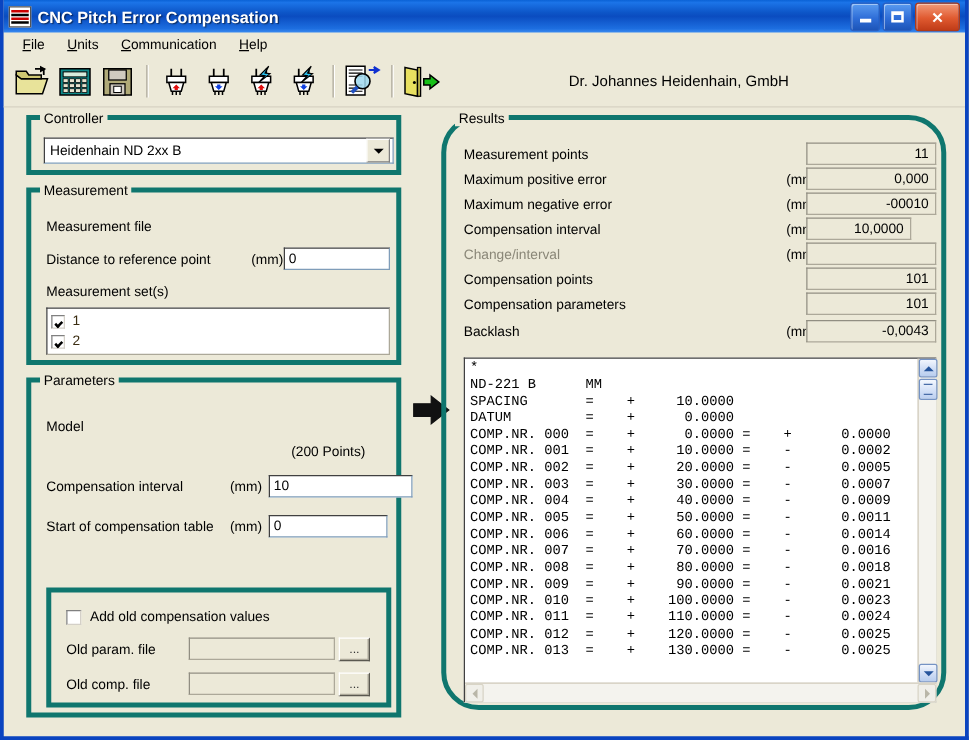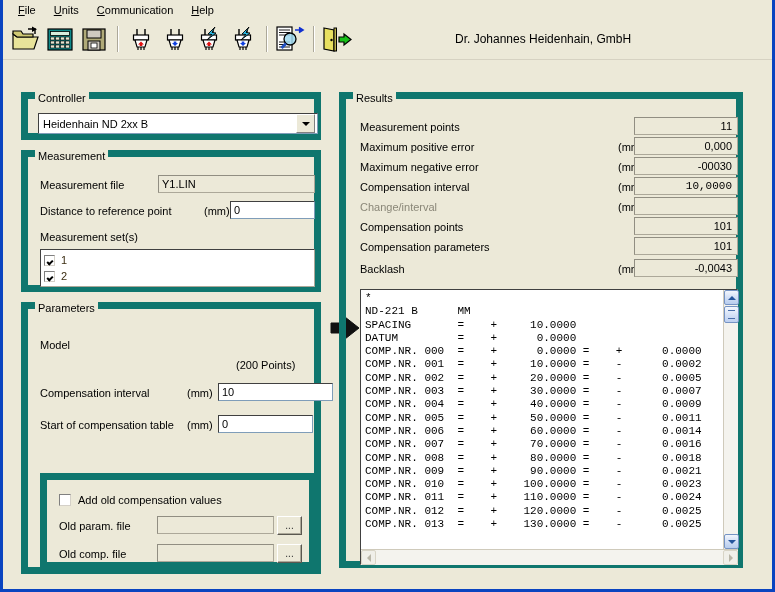--- a/index.html
+++ b/index.html
@@ -61,21 +61,21 @@
     height:40px;background:#ece9d8;display:flex;align-items:center;
     padding-left:6px;border-bottom:1px solid #d6d2c2;position:relative;
   }
   .tbtn{width:34px;height:34px;display:flex;align-items:center;justify-content:center;}
   .tsep{width:1px;height:26px;background:#aca899;margin:0 6px;box-shadow:1px 0 0 #fff;}
   .company{
     position:absolute;left:452px;top:13px;font-size:12px;white-space:nowrap;
   }
   
   .group{
-    position:absolute;border:7px solid #0f766e;box-sizing:border-box;
+    position:absolute;border:4px solid #0f766e;box-sizing:border-box;
     background:transparent;
     padding-left:27px;
   }
   .group>.legend{
     position:absolute;top:-7px;left:7px;background:#ece9d8;padding:0 3px;
     font-size:11px;white-space:nowrap;
   }
   .lbl{position:absolute;font-size:11px;white-space:nowrap;}
   .lbl.dim{color:#8a8778;}
   
@@ -171,20 +171,40 @@
   .tri.down{border-left:4px solid transparent;border-right:4px solid transparent;border-top:4px solid #26559c;}
   .tri.left{border-top:4px solid transparent;border-bottom:4px solid transparent;border-right:4px solid #b9b6a8;}
   .tri.right{border-top:4px solid transparent;border-bottom:4px solid transparent;border-left:4px solid #b9b6a8;}
   .grip{width:7px;height:7px;border-top:1px solid #4a6ea9;border-bottom:1px solid #4a6ea9;}
 </style>
 </head>
 <body>
 
 <div class="window">
 
+  <div class="titlebar">
+    <div class="title-icon">
+      <i style="top:2px"></i>
+        <i class="b" style="top:5px"></i>
+        <i style="top:8px"></i>
+        <i class="b" style="top:11px"></i>
+    </div>
+    <div class="title-text">CNC Pitch Error Compensation</div>
+    <div class="winbtns">
+      <div class="winbtn">
+          <span class="minglyph"></span>
+        </div>
+      <div class="winbtn">
+          <span class="maxglyph"></span>
+        </div>
+      <div class="winbtn close">
+          <span>✕</span>
+        </div>
+    </div>
+  </div>
 
   <div class="menubar">
     <div class="mi"><u>F</u><span>ile</span></div>
     <div class="mi"><u>U</u><span>nits</span></div>
     <div class="mi"><u>C</u><span>ommunication</span></div>
     <div class="mi"><u>H</u><span>elp</span></div>
   </div>
 
   <div class="toolbar">
 
@@ -306,21 +326,20 @@
       <div class="carrow">
           <b></b>
         </div>
     </div>
   </div>
 
   <div class="group" style="left:18px;top:150px;width:300px;height:142px;">
     <div class="legend">Measurement</div>
 
     <div class="lbl" style="left:12px;top:22px;text-align:right;">Measurement file</div>
-    <div class="field ro" style="left:130px;top:18px;width:157px;">Y1.LIN</div>
 
     <div class="lbl" style="left:12px;top:48px;">Distance to reference point</div>
     <div class="lbl" style="left:176px;top:48px;">(mm)</div>
     <div class="field" style="left:202px;top:44px;width:85px;">0</div>
 
     <div class="lbl" style="left:12px;top:74px;">Measurement set(s)</div>
 
     <div class="listbox" style="left:12px;top:92px;width:275px;height:38px;">
       <div class="lbitem">
         <span class="cbx checked"></span>
@@ -362,42 +381,42 @@
       <div class="browse" style="left:230px;top:64px;">...</div>
     </div>
   </div>
 
   <div class="bigarrow">
     <svg width="32" height="24" viewBox="0 0 32 24">
       <path d="M2 7 L16 7 L16 1 L30 12 L16 23 L16 17 L2 17 Z" fill="#111" stroke="#111" stroke-width="1"></path>
     </svg>
   </div>
 
-  <div class="group" style="left:336px;top:92px;width:404px;height:476px;">
+  <div class="group" style="left:350px;top:92px;width:404px;height:476px;border-radius:30px;">
     <div class="legend">Results</div>
 
     <div>
       <div class="lbl" style="left:14px;top:22px;">Measurement points</div>
       <div class="lbl" style="left:272px;top:22px;"></div>
       <div class="field ro right" style="left:288px;top:18px;width:104px;">11</div>
     </div>
     <div>
       <div class="lbl" style="left:14px;top:42px;">Maximum positive error</div>
       <div class="lbl" style="left:272px;top:42px;">(mm)</div>
       <div class="field ro right" style="left:288px;top:38px;width:104px;">0,000</div>
     </div>
     <div>
       <div class="lbl" style="left:14px;top:62px;">Maximum negative error</div>
       <div class="lbl" style="left:272px;top:62px;">(mm)</div>
-      <div class="field ro right" style="left:288px;top:58px;width:104px;">-00030</div>
+      <div class="field ro right" style="left:288px;top:58px;width:104px;">-00010</div>
     </div>
     <div>
       <div class="lbl" style="left:14px;top:82px;">Compensation interval</div>
       <div class="lbl" style="left:272px;top:82px;">(mm)</div>
-      <div class="field ro right" style="left:288px;top:78px;width:104px;font-family:Liberation Mono, monospace;">10,0000</div>
+      <div class="field ro right" style="left:288px;top:78px;width:84px;">10,0000</div>
     </div>
     <div>
       <div class="lbl dim" style="left:14px;top:102px;">Change/interval</div>
       <div class="lbl" style="left:272px;top:102px;">(mm)</div>
       <div class="field ro right disabled" style="left:288px;top:98px;width:104px;"></div>
     </div>
     <div>
       <div class="lbl" style="left:14px;top:122px;">Compensation points</div>
       <div class="lbl" style="left:272px;top:122px;"></div>
       <div class="field ro right" style="left:288px;top:118px;width:104px;">101</div>

